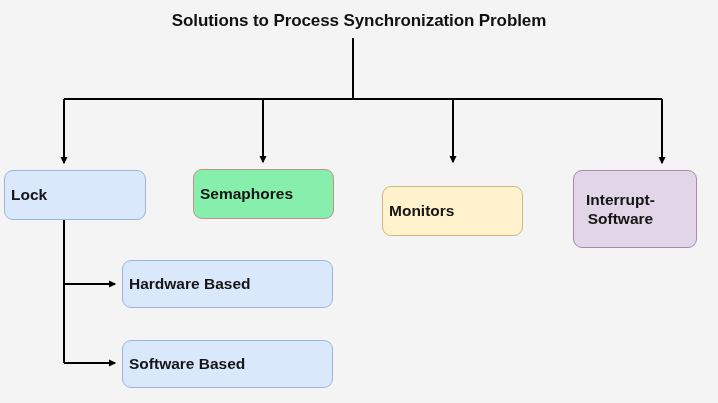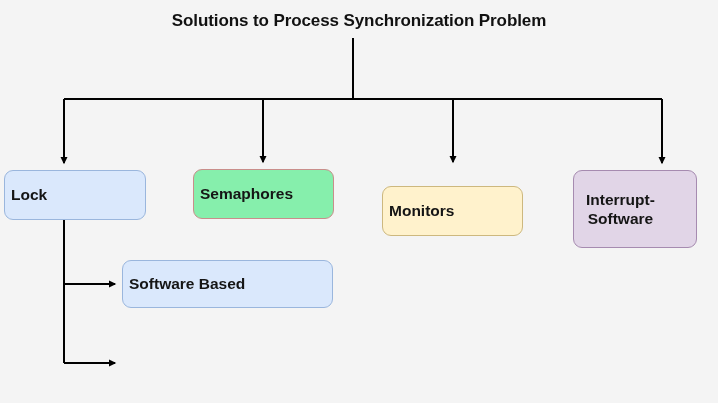--- a/index.html
+++ b/index.html
@@ -112,17 +112,20 @@
   </div>
 
   <div class="node n-int">
     <span>
       <span>Interrupt-</span>
       <span>Software</span>
     </span>
   </div>
 
   <div class="node n-hw">
+    <span>Hardware Based</span>
+  </div>
+
+  <div class="node n-sw">
     <span>Software Based</span>
   </div>
-
 
 </div>
 
 </body></html>

